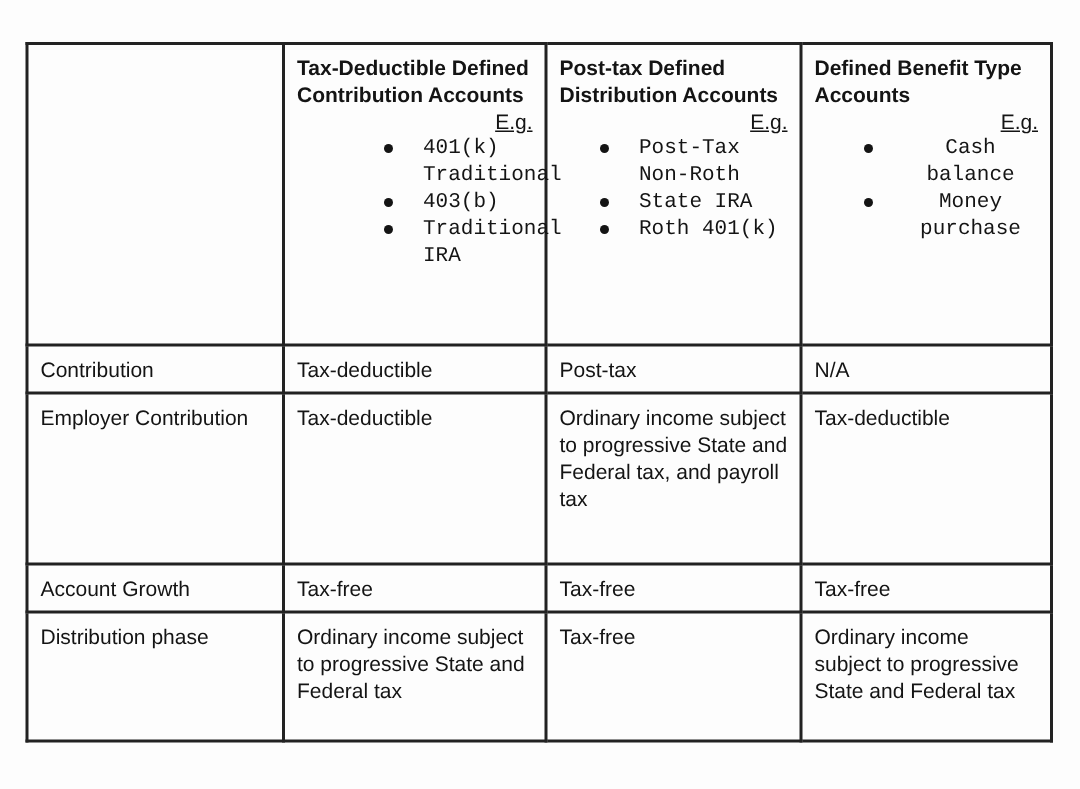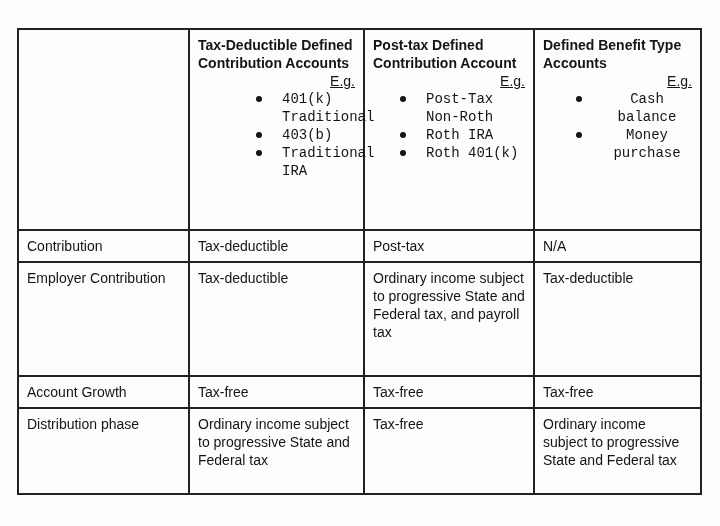--- a/index.html
+++ b/index.html
@@ -80,30 +80,30 @@
                 <span>403(b)</span>
               </li>
           <li>
                 <span class="bullet"></span>
                 <span>Traditional IRA</span>
               </li>
         </ul>
       </th>
 
       <th class="col-b">
-        <div class="col-title">Post-tax Defined Contribution Account</div>
+        <div class="col-title">Post-tax Defined Distribution Accounts</div>
         <div class="eg">E.g.</div>
         <ul class="examples">
           <li>
                 <span class="bullet"></span>
                 <span>Post-Tax Non-Roth</span>
               </li>
           <li>
                 <span class="bullet"></span>
-                <span>Roth IRA</span>
+                <span>State IRA</span>
               </li>
           <li>
                 <span class="bullet"></span>
                 <span>Roth 401(k)</span>
               </li>
         </ul>
       </th>
 
       <th class="col-c">
         <div class="col-title">Defined Benefit Type Accounts</div>

